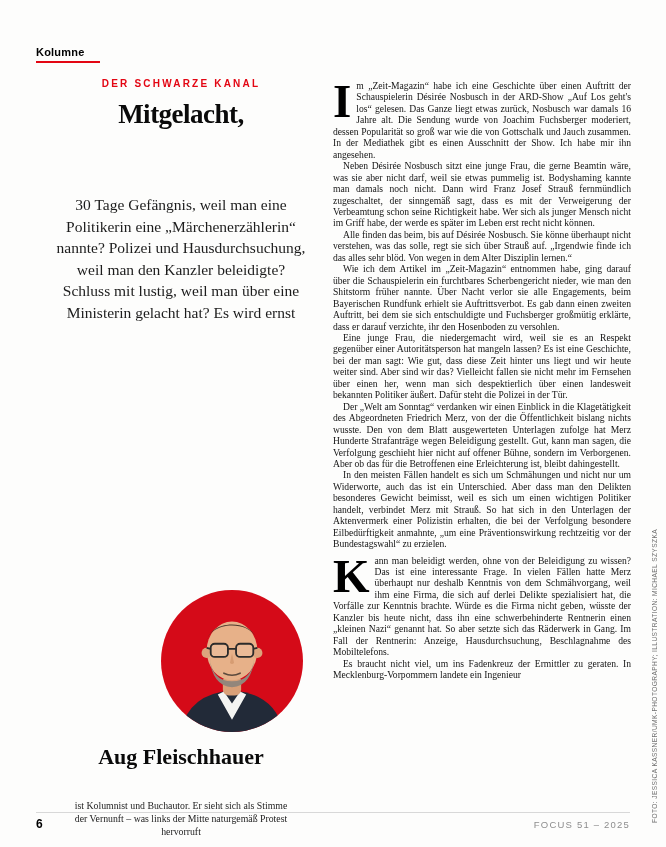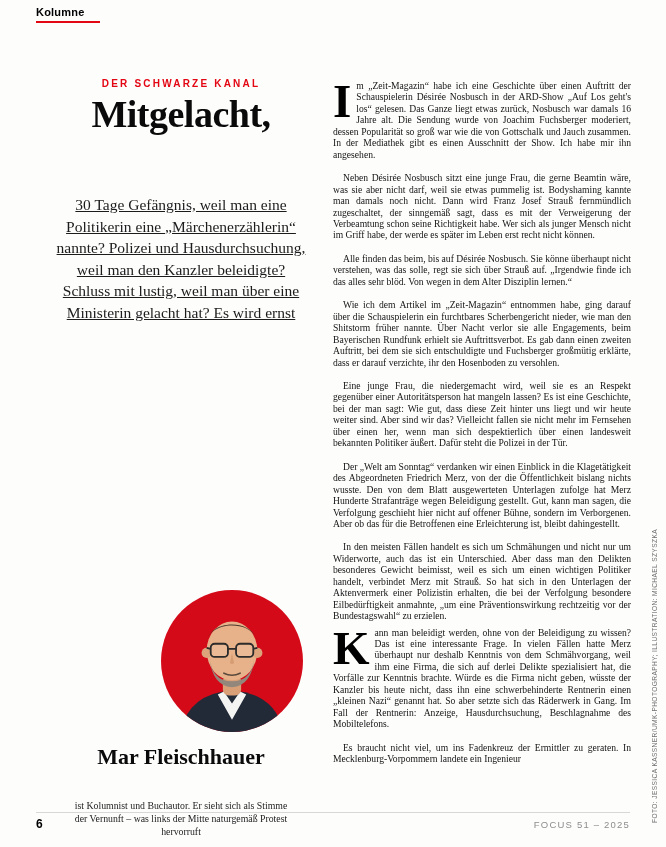--- a/index.html
+++ b/index.html
@@ -7,39 +7,39 @@
   html,body { background:#f3f3f3; }
   .page {
     position:relative; width:666px; height:847px; margin:0 auto;
     background:#fdfdfc; overflow:hidden;
     font-family:"Liberation Serif", serif; color:#111;
   }
   
   .topbar { position:absolute; left:36px; top:6px; }
   .section-label {
     font-family:"Liberation Sans", sans-serif; font-weight:bold;
-    font-size:11px; letter-spacing:0.2px; color:#000;
+    font-size:11px; letter-spacing:0.2px; color:#000;margin-top:40px;
   }
   .section-rule { width:64px; height:2px; background:var(--accent); margin-top:3px; }
 
   
   .left-col {
     position:absolute; left:52px; top:78px; width:258px; text-align:center;
   }
   .kicker {
     font-family:"Liberation Sans", sans-serif; font-weight:bold;
     font-size:10px; letter-spacing:2.2px; color:var(--accent);
     margin-bottom:4px;
   }
   .headline {
     font-family:"Liberation Serif", serif; font-weight:bold;
-    font-size:38px; line-height:43px; color:#0a0a0a; letter-spacing:-0.5px;
+    font-size:27px; line-height:43px; color:#0a0a0a; letter-spacing:-0.5px;
   }
   .deck {
-    margin-top:58px; font-size:15.5px; line-height:21.5px; color:#1c1c1c;text-decoration:underline;
+    margin-top:58px; font-size:15.5px; line-height:21.5px; color:#1c1c1c;
   }
   .portrait-wrap { position:absolute; left:109px; top:512px; width:142px; height:142px; }
   .portrait-wrap svg { display:block; }
   .author-name {
     position:absolute; left:0; top:666px; width:258px; text-align:center;
     font-family:"Liberation Serif", serif; font-weight:bold; font-size:22px; color:#0a0a0a;
   }
   .author-bio {
     position:absolute; left:18px; top:696px; width:222px; text-align:center;
     font-size:9.8px; line-height:13px; color:#222;margin-top:25px;
@@ -48,21 +48,21 @@
   
   .right-col {
     position:absolute; left:333px; top:80px; width:298px; height:726px;
     overflow:hidden;
   }
   .body-p {
     font-size:9.6px; line-height:11.45px; text-align:justify;
     text-indent:10px; color:#141414;
   }
   .body-p.has-drop { text-indent:0; }
-  .body-p.has-drop + .body-p, .body-p + .body-p { margin-top:12px; }
+  .body-p.has-drop + .body-p, .body-p + .body-p { margin-top:0; }
   .body-p.has-drop:not(:first-child) { margin-top:5px; }
   .drop-cap {
     float:left; font-family:"Liberation Serif", serif; font-weight:bold;
     font-size:47px; line-height:38px; padding:2px 5px 0 0; color:#000;
   }
 
   
   .credit {
     position:absolute; right:8px; top:538px; height:285px;
     writing-mode:vertical-rl; transform:rotate(180deg);
@@ -134,21 +134,21 @@
             <rect x="49" y="53" width="17" height="13" rx="4"></rect>
             <rect x="74" y="53" width="17" height="13" rx="4"></rect>
             <line x1="66" y1="58" x2="74" y2="58"></line>
             <line x1="49" y1="58" x2="45" y2="57"></line>
             <line x1="91" y1="58" x2="95" y2="57"></line>
           </g>
         </g>
       </svg>
     </div>
 
-    <div class="author-name">Mar Fleischhauer</div>
+    <div class="author-name">Aug Fleischhauer</div>
     <div class="author-bio">ist Kolumnist und Buchautor. Er sieht sich als Stimme der Vernunft – was links der Mitte naturgemäß Protest hervorruft</div>
   </div>
 
   <div class="right-col" id="article-body">
       <p class="body-p has-drop"><span class="drop-cap">I</span>m „Zeit-Magazin“ habe ich eine Geschichte über einen Auftritt der Schauspielerin Désirée Nosbusch in der ARD-Show „Auf Los geht's los“ gelesen. Das Ganze liegt etwas zurück, Nosbusch war damals 16 Jahre alt. Die Sendung wurde von Joachim Fuchsberger moderiert, dessen Popularität so groß war wie die von Gottschalk und Jauch zusammen. In der Mediathek gibt es einen Ausschnitt der Show. Ich habe mir ihn angesehen.</p>
       <p class="body-p">Neben Désirée Nosbusch sitzt eine junge Frau, die gerne Beamtin wäre, was sie aber nicht darf, weil sie etwas pummelig ist. Bodyshaming kannte man damals noch nicht. Dann wird Franz Josef Strauß fernmündlich zugeschaltet, der sinngemäß sagt, dass es mit der Verweigerung der Verbeamtung schon seine Richtigkeit habe. Wer sich als junger Mensch nicht im Griff habe, der werde es später im Leben erst recht nicht können.</p>
       <p class="body-p">Alle finden das beim, bis auf Désirée Nosbusch. Sie könne überhaupt nicht verstehen, was das solle, regt sie sich über Strauß auf. „Irgendwie finde ich das alles sehr blöd. Von wegen in dem Alter Disziplin lernen.“</p>
       <p class="body-p">Wie ich dem Artikel im „Zeit-Magazin“ entnommen habe, ging darauf über die Schauspielerin ein furchtbares Scherbengericht nieder, wie man den Shitstorm früher nannte. Über Nacht verlor sie alle Engagements, beim Bayerischen Rundfunk erhielt sie Auftrittsverbot. Es gab dann einen zweiten Auftritt, bei dem sie sich entschuldigte und Fuchsberger großmütig erklärte, dass er darauf verzichte, ihr den Hosenboden zu versohlen.</p>
       <p class="body-p">Eine junge Frau, die niedergemacht wird, weil sie es an Respekt gegenüber einer Autoritätsperson hat mangeln lassen? Es ist eine Geschichte, bei der man sagt: Wie gut, dass diese Zeit hinter uns liegt und wir heute weiter sind. Aber sind wir das? Vielleicht fallen sie nicht mehr im Fernsehen über einen her, wenn man sich despektierlich über einen landesweit bekannten Politiker äußert. Dafür steht die Polizei in der Tür.</p>
       <p class="body-p">Der „Welt am Sonntag“ verdanken wir einen Einblick in die Klagetätigkeit des Abgeordneten Friedrich Merz, von der die Öffentlichkeit bislang nichts wusste. Den von dem Blatt ausgewerteten Unterlagen zufolge hat Merz Hunderte Strafanträge wegen Beleidigung gestellt. Gut, kann man sagen, die Verfolgung geschieht hier nicht auf offener Bühne, sondern im Verborgenen. Aber ob das für die Betroffenen eine Erleichterung ist, bleibt dahingestellt.</p>

